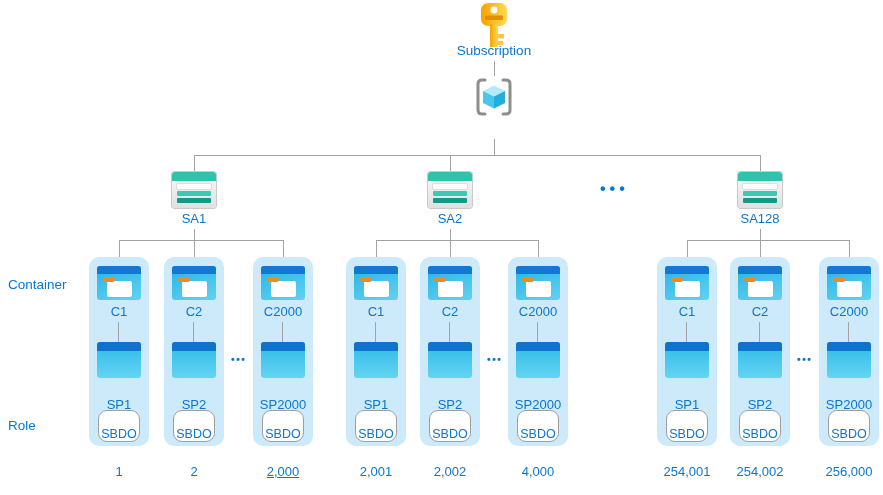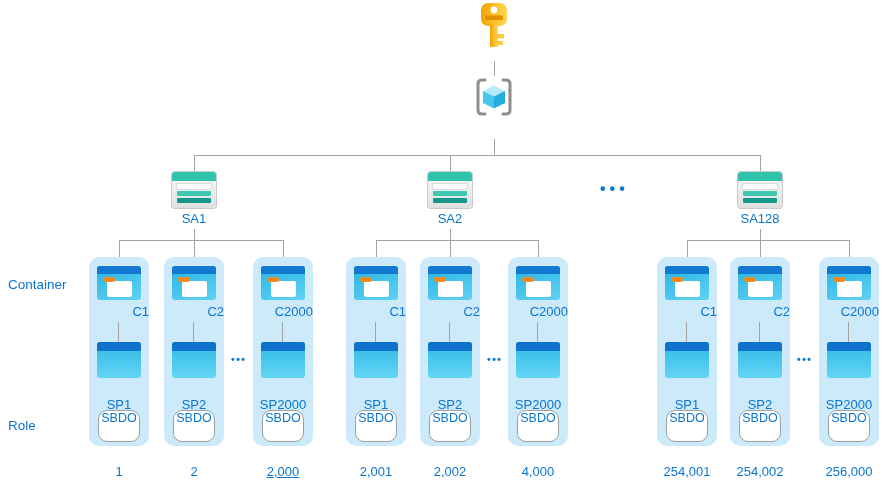--- a/index.html
+++ b/index.html
@@ -26,29 +26,29 @@
   .sa-s2{top:19px;background:#3ec8b2;}
   .sa-s3{top:26px;background:#15988a;}
   
   .card{position:absolute;top:257px;width:60px;height:189px;background:#cdeafb;border-radius:10px;}
   .container-icon{position:absolute;left:8px;top:9px;width:44px;height:34px;border-radius:3px;
     background:linear-gradient(160deg,#29b3e4,#60d2f2);}
   .container-icon .bar{position:absolute;left:0;right:0;top:0;height:8px;background:#1278d1;border-radius:3px 3px 0 0;}
   .ci-window{position:absolute;left:10px;top:15px;width:25px;height:16px;background:#ffffff;border-radius:2px;}
   .ci-tab{position:absolute;left:6px;top:11px;width:12px;height:5px;background:#f08b1f;border-radius:2.5px;}
   .card-label{position:absolute;left:0;width:100%;text-align:center;font-size:13px;color:#0a76d0;}
-  .c-label{top:47px;text-align:right;}
+  .c-label{top:47px;}
   .sp-label{top:124px;margin-top:16px;}
   .card-conn{position:absolute;left:29px;top:65px;width:1px;height:21px;background:#a3a3a3;}
   .sp-icon{position:absolute;left:8px;top:85px;width:44px;height:36px;border-radius:3px;
     background:linear-gradient(180deg,#2cbae6,#65d4f3);}
   .sp-icon .bar{position:absolute;left:0;right:0;top:0;height:9px;background:#0f73cd;border-radius:3px 3px 0 0;}
   .role-badge{position:absolute;left:9px;top:153px;width:42px;height:32px;background:#ffffff;
     border:1.5px solid #9f9f9f;border-radius:9px;box-sizing:border-box;
-    display:flex;align-items:flex-start;justify-content:center;font-size:12.5px;color:#0a76d0;}
+    display:flex;align-items:flex-end;justify-content:center;font-size:12.5px;color:#0a76d0;}
   
   .dots-storage{position:absolute;top:180px;font-size:16px;font-weight:bold;letter-spacing:4px;color:#0078d4;}
   .dots-sp{position:absolute;top:353px;font-size:10.5px;font-weight:bold;letter-spacing:1.5px;color:#0078d4;}
 </style>
 </head>
 <body>
 
 <div class="canvas">
 
   <div class="key-wrap">
@@ -60,20 +60,21 @@
         </linearGradient>
       </defs>
       <rect x="6" y="1" width="26" height="23" rx="7" fill="url(#kg)"></rect>
       <rect x="15" y="22" width="8" height="23" fill="url(#kg)"></rect>
       <rect x="22" y="32" width="7" height="4.5" fill="#FFC83D"></rect>
       <rect x="22" y="39" width="6" height="4" fill="#FFC83D"></rect>
       <circle cx="19" cy="8" r="3.4" fill="#ffffff"></circle>
       <rect x="10" y="13.5" width="18" height="4.5" rx="1.2" fill="#E28F00"></rect>
     </svg>
   </div>
+  <div class="node-label" style="left:434px;top:43px;width:120px;">Subscription</div>
 
   <div class="vline" style="left:494px;top:61px;height:15px;"></div>
 
   <div class="rg-wrap">
     <svg width="40" height="40" viewBox="0 0 40 40">
       <path d="M11 3 H8 Q4 3 4 7 V33 Q4 37 8 37 H11" fill="none" stroke="#8e8e8e" stroke-width="3" stroke-linecap="round"></path>
       <path d="M29 3 H32 Q36 3 36 7 V33 Q36 37 32 37 H29" fill="none" stroke="#8e8e8e" stroke-width="3" stroke-linecap="round"></path>
       <polygon points="20,8.5 31,14 20,19.5 9,14" fill="#b6eafa"></polygon>
       <polygon points="9,14 20,19.5 20,31.5 9,26" fill="#47c7ee"></polygon>
       <polygon points="31,14 20,19.5 20,31.5 31,26" fill="#21aede"></polygon>

